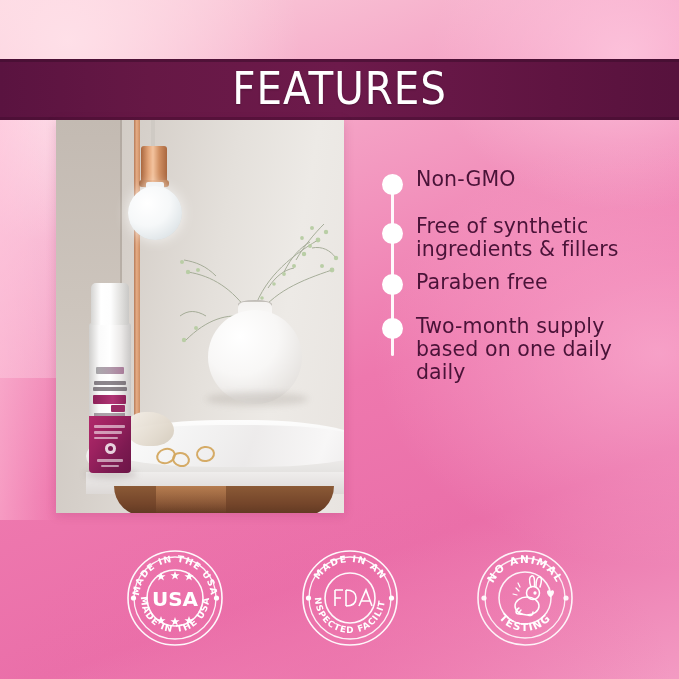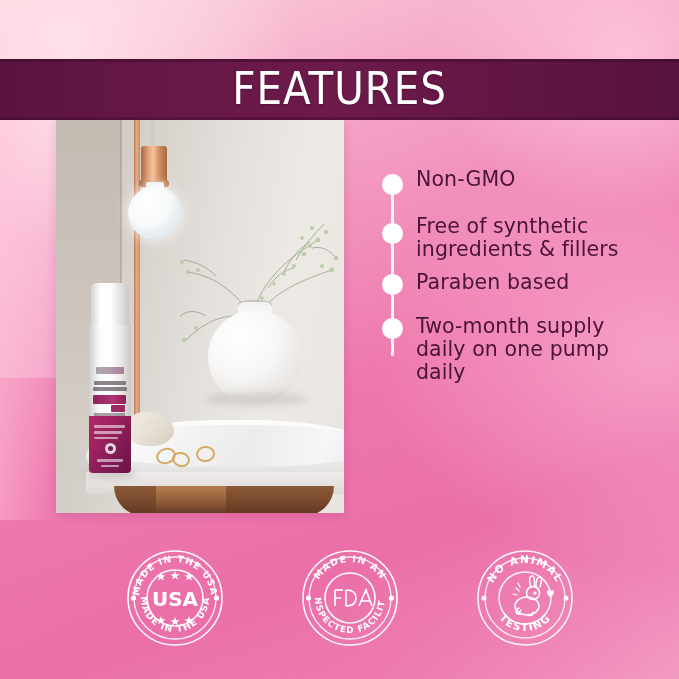--- a/index.html
+++ b/index.html
@@ -239,26 +239,26 @@
     <span class="feat-txt" style="margin-left:38px;display:block;width:225px;">Non-GMO</span>
   </div>
 
   <div class="feat-item" style="min-height:56px;">
     <span class="dot" style="left:4px;top:8px;"></span>
     <span class="feat-txt" style="margin-left:38px;display:block;width:225px;">Free of synthetic ingredients &amp; fillers</span>
   </div>
 
   <div class="feat-item" style="min-height:44px;">
     <span class="dot" style="left:4px;top:3px;"></span>
-    <span class="feat-txt" style="margin-left:38px;display:block;width:225px;">Paraben based</span>
+    <span class="feat-txt" style="margin-left:38px;display:block;width:225px;">Paraben free</span>
   </div>
 
   <div class="feat-item" style="min-height:80px;">
     <span class="dot" style="left:4px;top:3px;"></span>
-    <span class="feat-txt" style="margin-left:38px;display:block;width:225px;">Two-month supply daily on one pump daily</span>
+    <span class="feat-txt" style="margin-left:38px;display:block;width:225px;">Two-month supply based on one daily daily</span>
   </div>
 </div>
 
 <div class="badge" style="left:125px;top:548px;">
   <svg viewBox="0 0 100 100" width="100" height="100">
     <defs>
       <path id="arcTop1" d="M 14,50 A 36,36 0 0 1 86,50"></path>
       <path id="arcBot1" d="M 16,50 A 34,34 0 0 0 84,50"></path>
     </defs>
     <circle cx="50" cy="50" r="47" fill="none" stroke="#ffffff" stroke-width="1.6" opacity="0.95"></circle>

